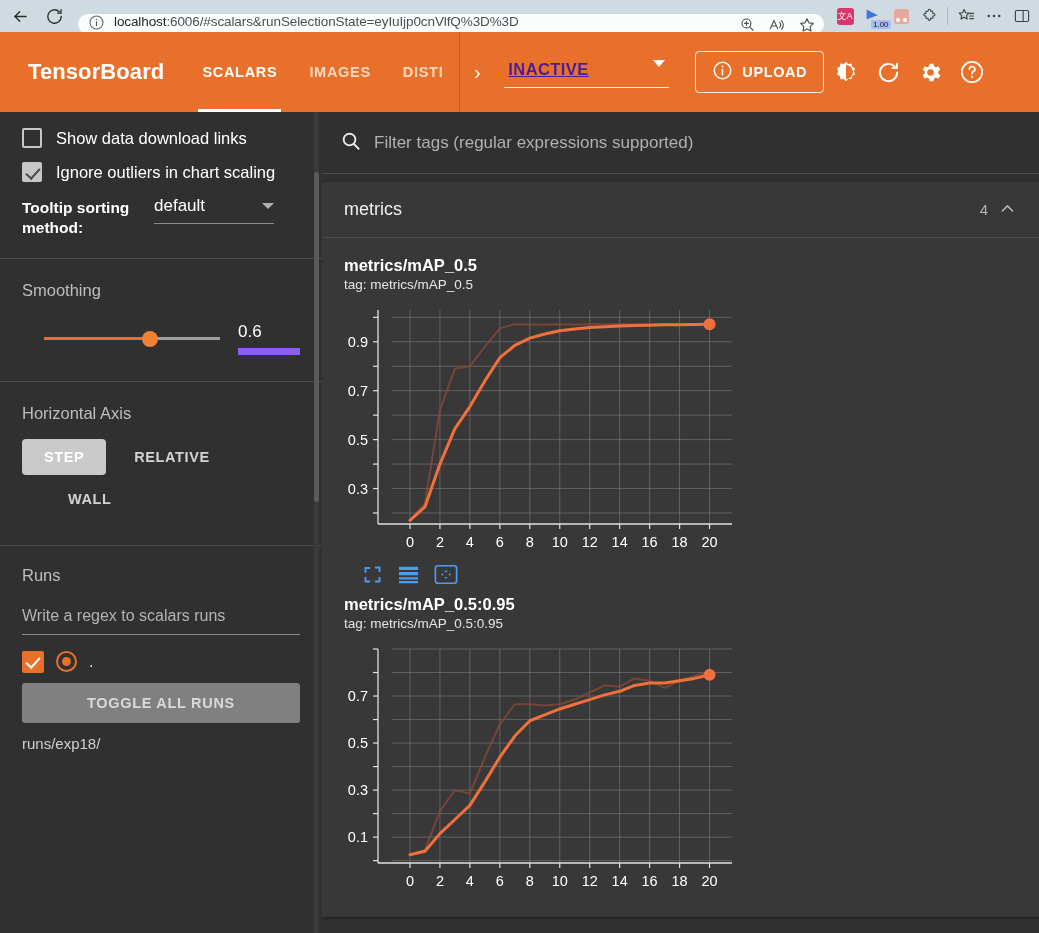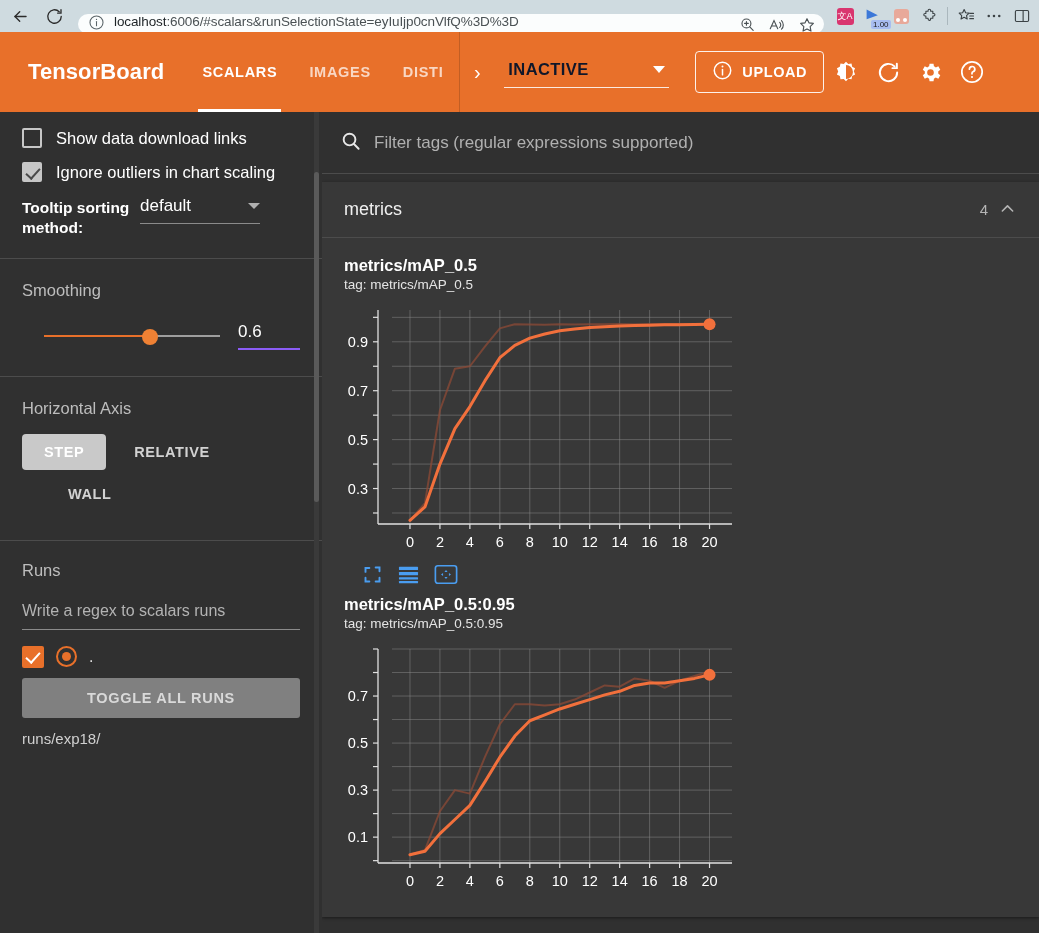--- a/index.html
+++ b/index.html
@@ -64,22 +64,22 @@
   }
   .tab-divider { width: 1px; background: rgba(0,0,0,0.16); flex: 0 0 auto; }
   .tb-chevron {
     display: flex; align-items: center; justify-content: center; width: 34px;
     color: #fff; flex: 0 0 auto; font-size: 20px;
   }
   .tb-right { display: flex; align-items: center; flex: 1 1 auto; gap: 2px; }
   .inactive-select {
     margin-left: 10px; flex: 0 0 auto; width: 165px;
     border-bottom: 1px solid rgba(255,255,255,0.85);
-    display: flex; align-items: center; justify-content: space-between;
-    padding: 4px 4px 8px 4px; color: #0f172a;
+    display: flex; align-items: flex-start; justify-content: space-between;
+    padding: 4px 4px 8px 4px; color: #4c1d95; text-decoration: underline;
   }
   .inactive-select .lbl { font-size: 16.5px; font-weight: 600; letter-spacing: 0.4px; }
   .caret-down {
     width: 0; height: 0; border-left: 6px solid transparent;
     border-right: 6px solid transparent; border-top: 7px solid #fff;
   }
   .upload-btn {
     margin-left: 24px; flex: 0 0 auto; height: 42px;
     border: 1px solid rgba(255,255,255,0.9); border-radius: 4px;
     display: flex; align-items: center; gap: 9px; padding: 0 16px; color: #fff;
@@ -105,21 +105,21 @@
   .cb {
     width: 20px; height: 20px; border: 2px solid #c7c7c7; border-radius: 2px;
     flex: 0 0 auto; position: relative; background: transparent;
   }
   .cb.checked { background: #c7c7c7; border-color: #c7c7c7; }
   .cb.checked::after {
     content: ""; position: absolute; left: 5px; top: 1px; width: 6px; height: 12px;
     border: solid #4a4a4a; border-width: 0 2.5px 2.5px 0; transform: rotate(42deg);
   }
   .checkrow .lbl { font-size: 16.5px; color: #fff; }
-  .tooltip-row { display: flex; align-items: flex-start; margin-top: 16px; }
+  .tooltip-row { display: flex; align-items: flex-start; gap: 14px; margin-top: 16px; }
   .tooltip-label { font-size: 15.5px; font-weight: 700; color: #fff; width: 118px; line-height: 1.28; }
   .tt-select {
     flex: 1 1 auto; border-bottom: 1px solid #8a8a8a; padding-bottom: 7px;
     display: flex; align-items: center; justify-content: space-between;
     margin-top: -2px; max-width: 120px;
   }
   .tt-select .val { font-size: 17px; color: #fff; }
   .caret-gray {
     width: 0; height: 0; border-left: 6px solid transparent;
     border-right: 6px solid transparent; border-top: 6px solid #b0b0b0;
@@ -133,21 +133,21 @@
     position: absolute; top: 8px; left: 0; right: 0; height: 2.5px; background: #9e9e9e;
   }
   .slider .fill {
     position: absolute; top: 8px; left: 0; width: 60%; height: 2.5px; background: #e8702a;
   }
   .slider .thumb {
     position: absolute; top: 2px; left: 60%; margin-left: -8px;
     width: 16px; height: 16px; border-radius: 50%; background: #ef8134;
   }
   .smooth-val {
-    width: 62px; border-bottom: 2px solid #8b5cf6; padding-bottom: 6px;
+    width: 62px; border-bottom: 7px solid #8b5cf6; padding-bottom: 6px;
     font-size: 17px; color: #fff; text-align: left;
   }
   .toggle-group { display: flex; align-items: center; gap: 6px; margin-bottom: 6px; }
   .tgl {
     padding: 10px 22px; border-radius: 4px; font-size: 14.5px; font-weight: 600;
     letter-spacing: 0.6px; color: #d2d2d2;
   }
   .tgl.on { background: #c9c9c9; color: #fff; }
   .tgl.wall { margin-left: 24px; }
   .runs-input {

